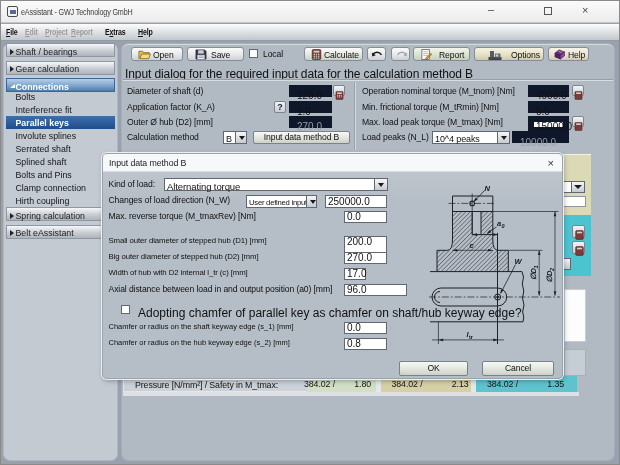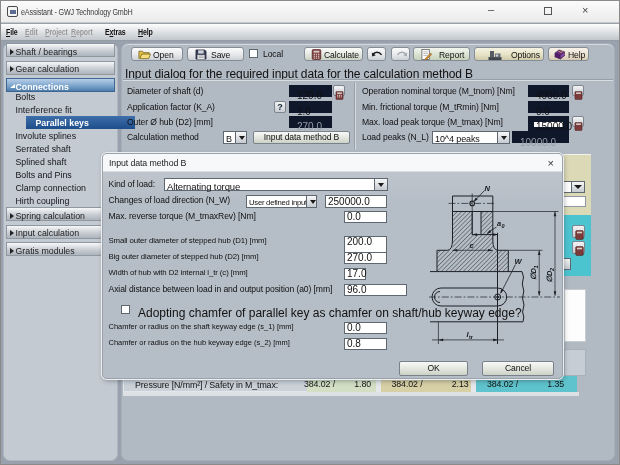--- a/index.html
+++ b/index.html
@@ -17,21 +17,21 @@
 .mitem u{text-decoration:underline;}
 #sidepanel{left:2px;top:42px;width:115px;height:418px;background:#c4cad1;border-radius:7px;border:1px solid #b0b7bf;box-shadow:inset 0 1px 0 #dde1e5;}
 #mainpanel{left:120px;top:42px;width:494px;height:418px;background:#b1b9c3;border-radius:7px;border:1px solid #a6aeb7;box-shadow:inset 0 1px 0 #d4d9dd;}
 .shead{left:5px;width:109px;height:14px;background:linear-gradient(#f6f7f8,#c9ced4 55%,#adb4bc);border:1px solid #8f97a1;font-size:8.8px;letter-spacing:0px;color:#1c1c1c;}
 .shead .tri{position:absolute;left:3px;top:4.5px;width:0;height:0;border-left:4px solid #222;border-top:3px solid transparent;border-bottom:3px solid transparent;}
 .shead .t{position:absolute;left:8.5px;top:2.5px;}
 #connhead{background:linear-gradient(#b7cfe7,#7ea6cd 55%,#4d7dac);color:#fff;font-weight:bold;border-color:#3e6694;}
 #connhead .tri{border:0;width:5px;height:4px;background:#fff;clip-path:polygon(100% 0,0 100%,100% 100%);top:5px;}
 .sitem{left:5px;width:109px;height:13px;font-size:8.8px;letter-spacing:0px;color:#14141c;}
 .sitem .t{position:absolute;left:9.5px;top:2px;}
-#selitem{background:linear-gradient(#3f6fa9,#1d4e8c);color:#fff;font-weight:bold;margin-left:20px;}
+#selitem{background:linear-gradient(#3f6fa9,#1d4e8c);color:#fff;font-weight:bold;}
 .tbtn{top:46px;height:13.5px;border:1px solid #848c96;border-radius:3px;background:linear-gradient(#fbfcfa,#e4e7df 55%,#ccd1c5);font-size:8.5px;letter-spacing:-0.3px;color:#111;}
 .tbtn .lbl{position:absolute;top:1.5px;font-size:8.6px;letter-spacing:-0.1px;}
 .graybtn{background:linear-gradient(#fbfbfb,#e6e8ea 55%,#cdd1d6);}
 .flabel{font-size:8.6px;letter-spacing:-0.1px;color:#111;}
 .finput{background:#fff;border:6px solid #0f172a;font-size:10px;color:#111;padding:0 0 0 2px;line-height:10px;}
 .fdis{color:#959da5;}
 .calcbtn{width:12px;height:11px;border:1px solid #7d858f;border-radius:2px;background:linear-gradient(#f2f3f4,#c9ced4);}
 .combo{background:#fff;border:1px solid #5f6770;}
 .combo .cb{position:absolute;right:0;top:0;bottom:0;width:12px;background:linear-gradient(#f6f7f8,#c6cbd1);border-left:1px solid #5f6770;}
 .combo .ct{position:absolute;left:2px;top:1.5px;font-size:9px;letter-spacing:-0.1px;color:#111;white-space:nowrap;}
@@ -102,25 +102,21 @@
     </div>
   <div class="abs sitem" style="top:193px;">
       <span class="t">Hirth coupling</span>
     </div>
   <div class="abs shead" style="top:206px;">
       <span class="tri"></span>
       <span class="t">Spring calculation</span>
     </div>
   <div class="abs shead" style="top:223.5px;">
       <span class="tri"></span>
-      <span class="t">Input calculation</span>
-    </div>
-  <div class="abs shead" style="top:241px;">
-      <span class="tri"></span>
-      <span class="t">Gratis modules</span>
+      <span class="t">Belt eAssistant</span>
     </div>
 
   <div class="abs tbtn graybtn" style="left:130px;width:52px;">
       <svg class="abs" style="left:6px;top:1px;" width="13" height="11" viewBox="0 0 14 11">
         <path d="M1 10 L1 2 L5 2 L6 3.5 L12 3.5 L12 5" fill="#e8c24a" stroke="#6b5a10" stroke-width="0.8"></path>
         <path d="M2 10 L4 5 L13.5 5 L11.5 10 Z" fill="#f6dc7a" stroke="#6b5a10" stroke-width="0.8"></path>
       </svg>
       <span class="lbl" style="left:21px;">Open</span>
     </div>
   <div class="abs tbtn graybtn" style="left:186px;width:57px;">

